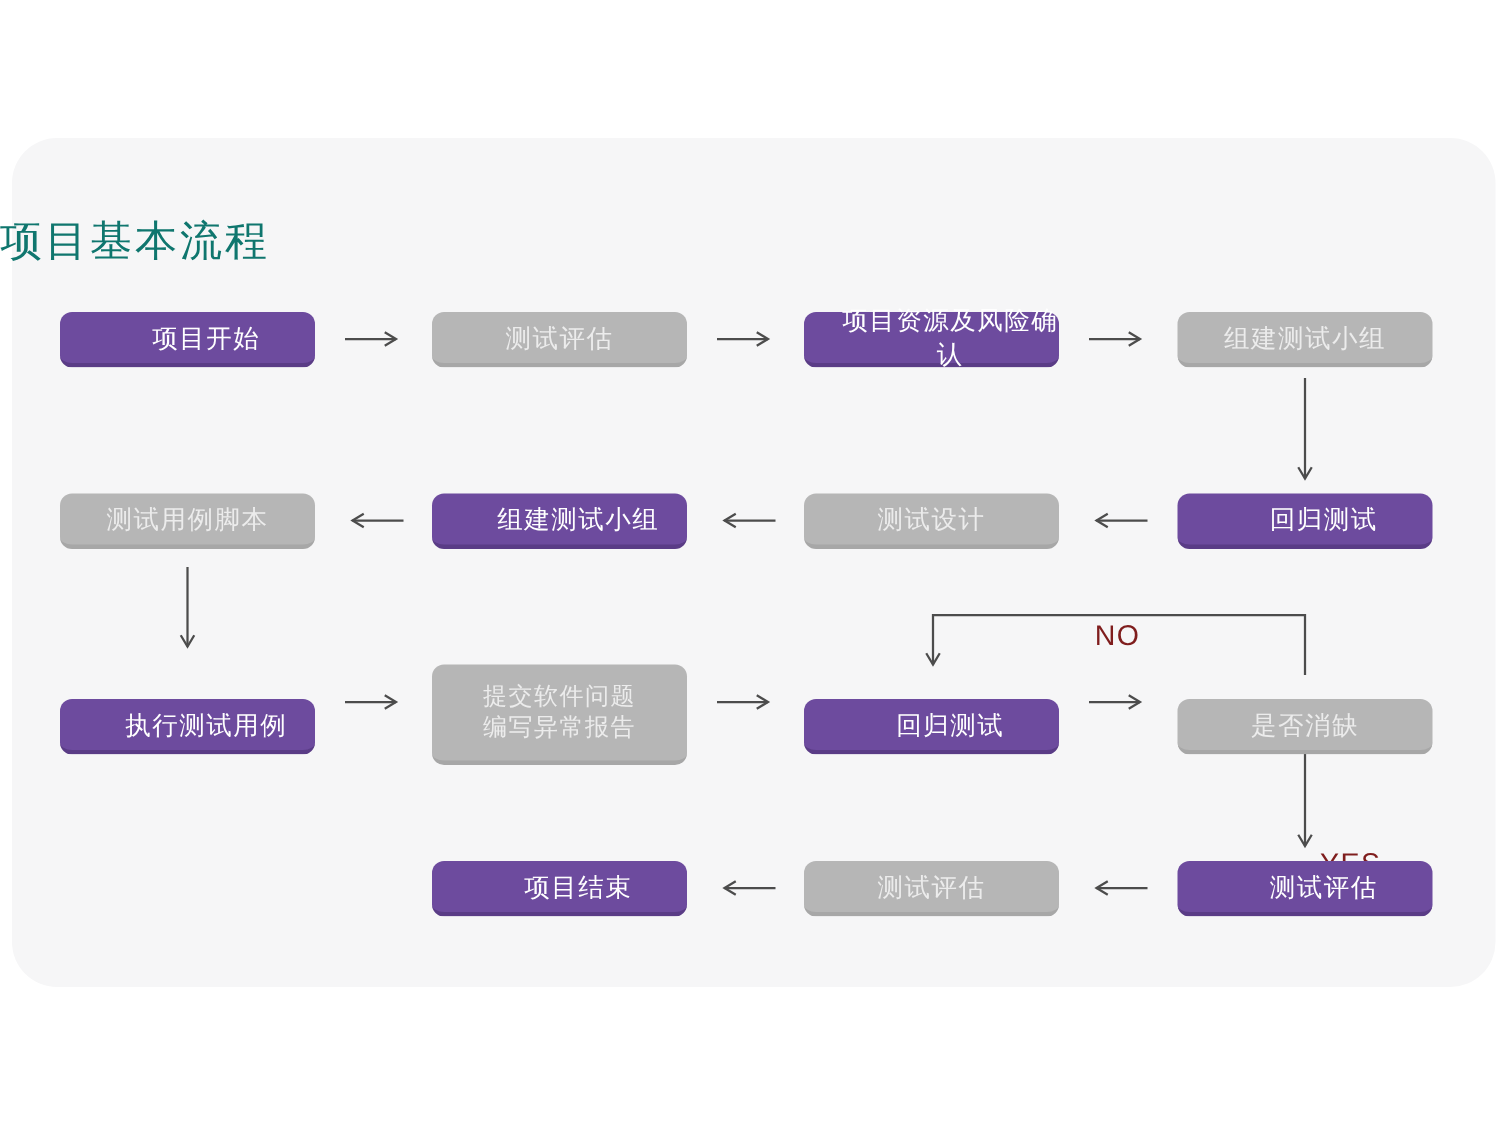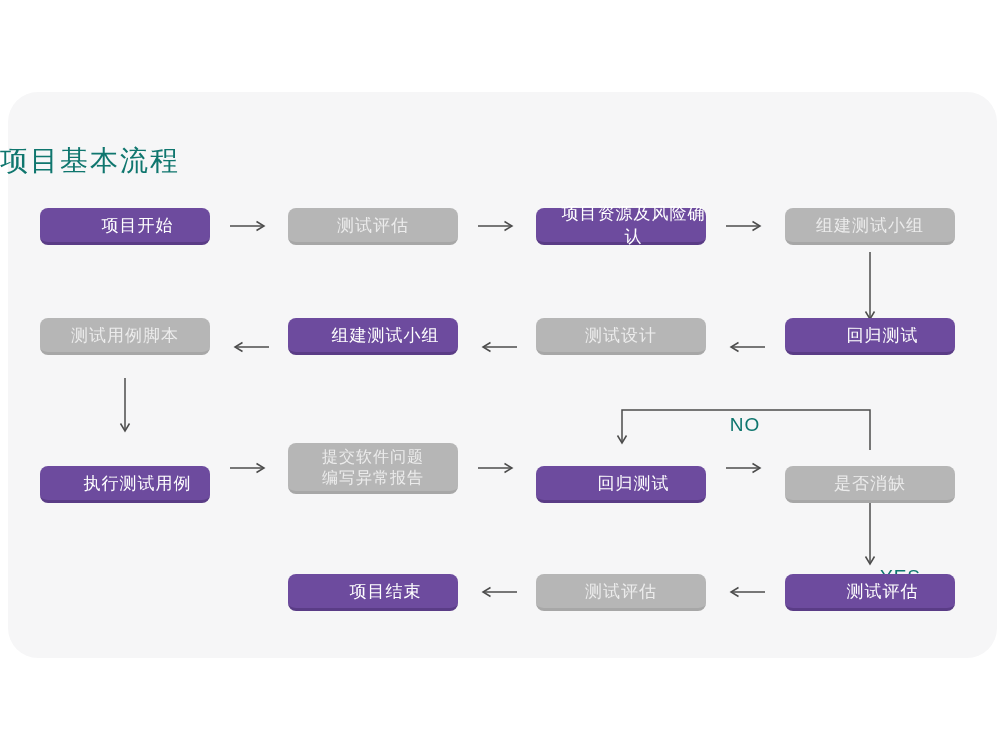--- a/index.html
+++ b/index.html
@@ -17,27 +17,27 @@
   }
   .node{
     position:absolute;width:170px;height:37px;border-radius:8px;
     display:flex;align-items:center;justify-content:center;
     font-size:17px;letter-spacing:1px;color:#ffffff;
     box-sizing:border-box;text-align:center;
   }
   .node.purple{background:#6d4b9e;border-bottom:3px solid #5a3c86;padding-left:25px;}
   .node.gray{background:#b6b6b6;border-bottom:3px solid #a7a7a7;color:#ececec;}
   .c1{left:40px}.c2{left:288px}.c3{left:536px}.c4{left:785px}
-  .r1{top:208px}.r2{top:318px}.r3{top:466px}.r4{top:574px}
-  .node.tall{top:443px;height:51px;font-size:16px;letter-spacing:1px;
+  .r1{top:208px}.r2{top:329px}.r3{top:466px}.r4{top:574px}
+  .node.tall{top:443px;height:67px;font-size:16px;letter-spacing:1px;
     white-space:pre-line;line-height:21px;}
   svg.edges{position:absolute;left:0;top:0;width:1000px;height:750px;pointer-events:none;}
   svg.edges line, svg.edges path{stroke:#4c4c4c;stroke-width:1.5;fill:none;}
   .edge-label{
-    position:absolute;font-size:19px;color:#0f766e;letter-spacing:1px;
+    position:absolute;font-size:19px;color:#7f1d1d;letter-spacing:1px;
   }
   .label-no{left:722px;top:414px;width:46px;text-align:center;}
   .label-yes{left:880px;top:521px;margin-top:45px;}
 </style>
 </head>
 <body>
 
 <div class="canvas"></div>
 
 <div class="page-title">项目基本流程</div>

